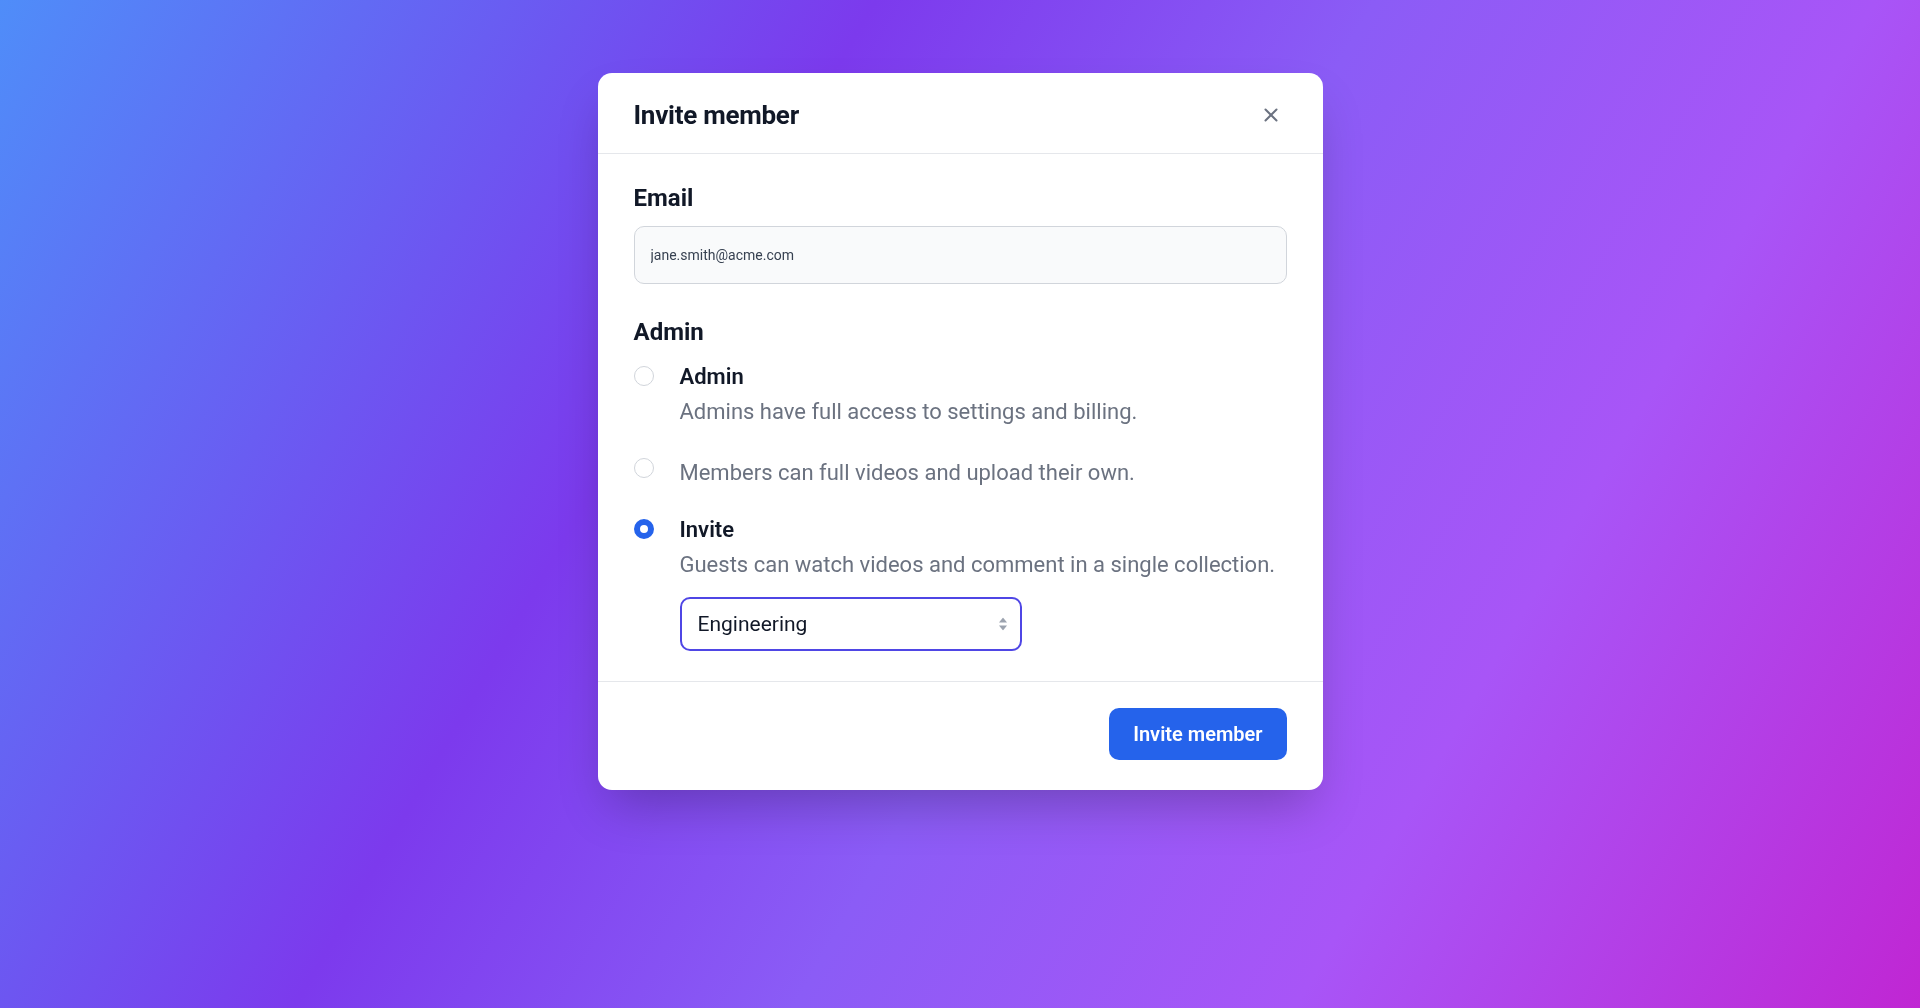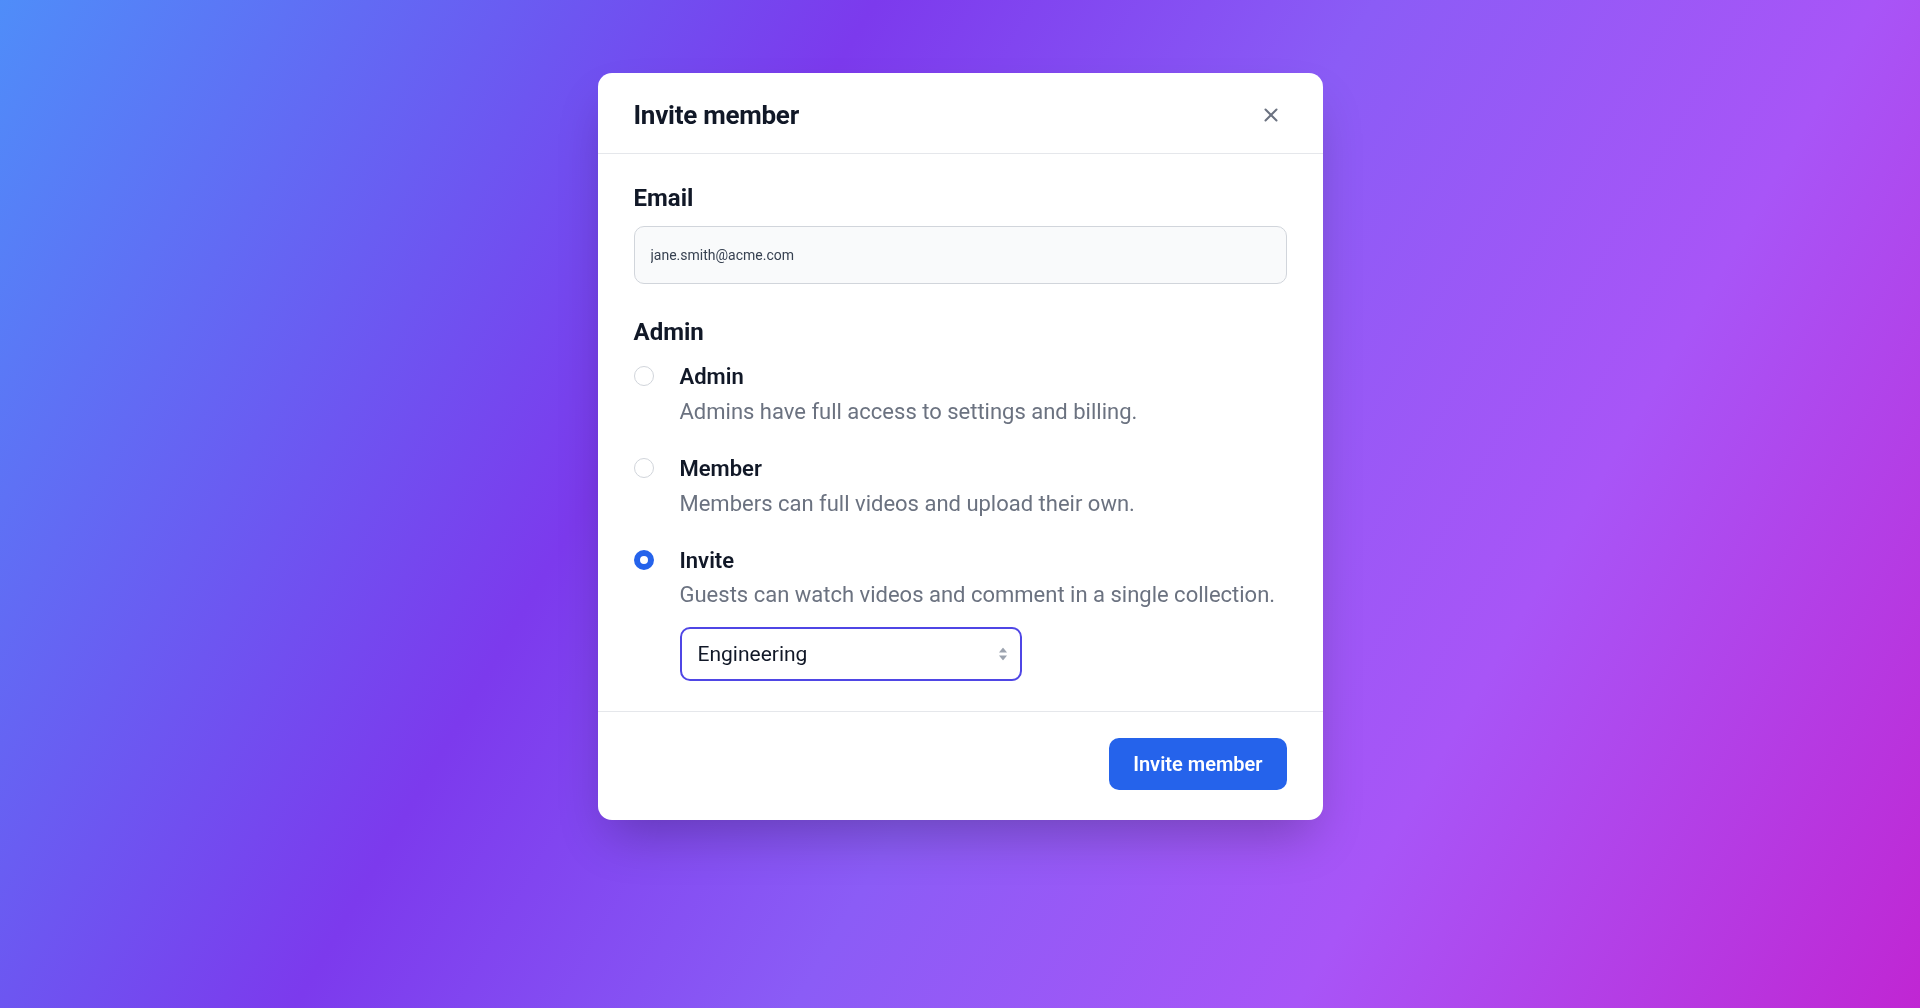--- a/index.html
+++ b/index.html
@@ -212,21 +212,20 @@
           <div class="radio-circle"></div>
           <div class="radio-content">
             <div class="radio-label">Admin</div>
             <div class="radio-description">Admins have full access to settings and billing.</div>
           </div>
         </div>
 
         <div class="radio-option">
           <div class="radio-circle"></div>
           <div class="radio-content">
-            <div class="radio-label">Member</div>
             <div class="radio-description">Members can full videos and upload their own.</div>
           </div>
         </div>
 
         <div class="radio-option">
           <div class="radio-circle checked"></div>
           <div class="radio-content">
             <div class="radio-label">Invite</div>
             <div class="radio-description">Guests can watch videos and comment in a single collection.</div>
             <div class="select-wrapper">

